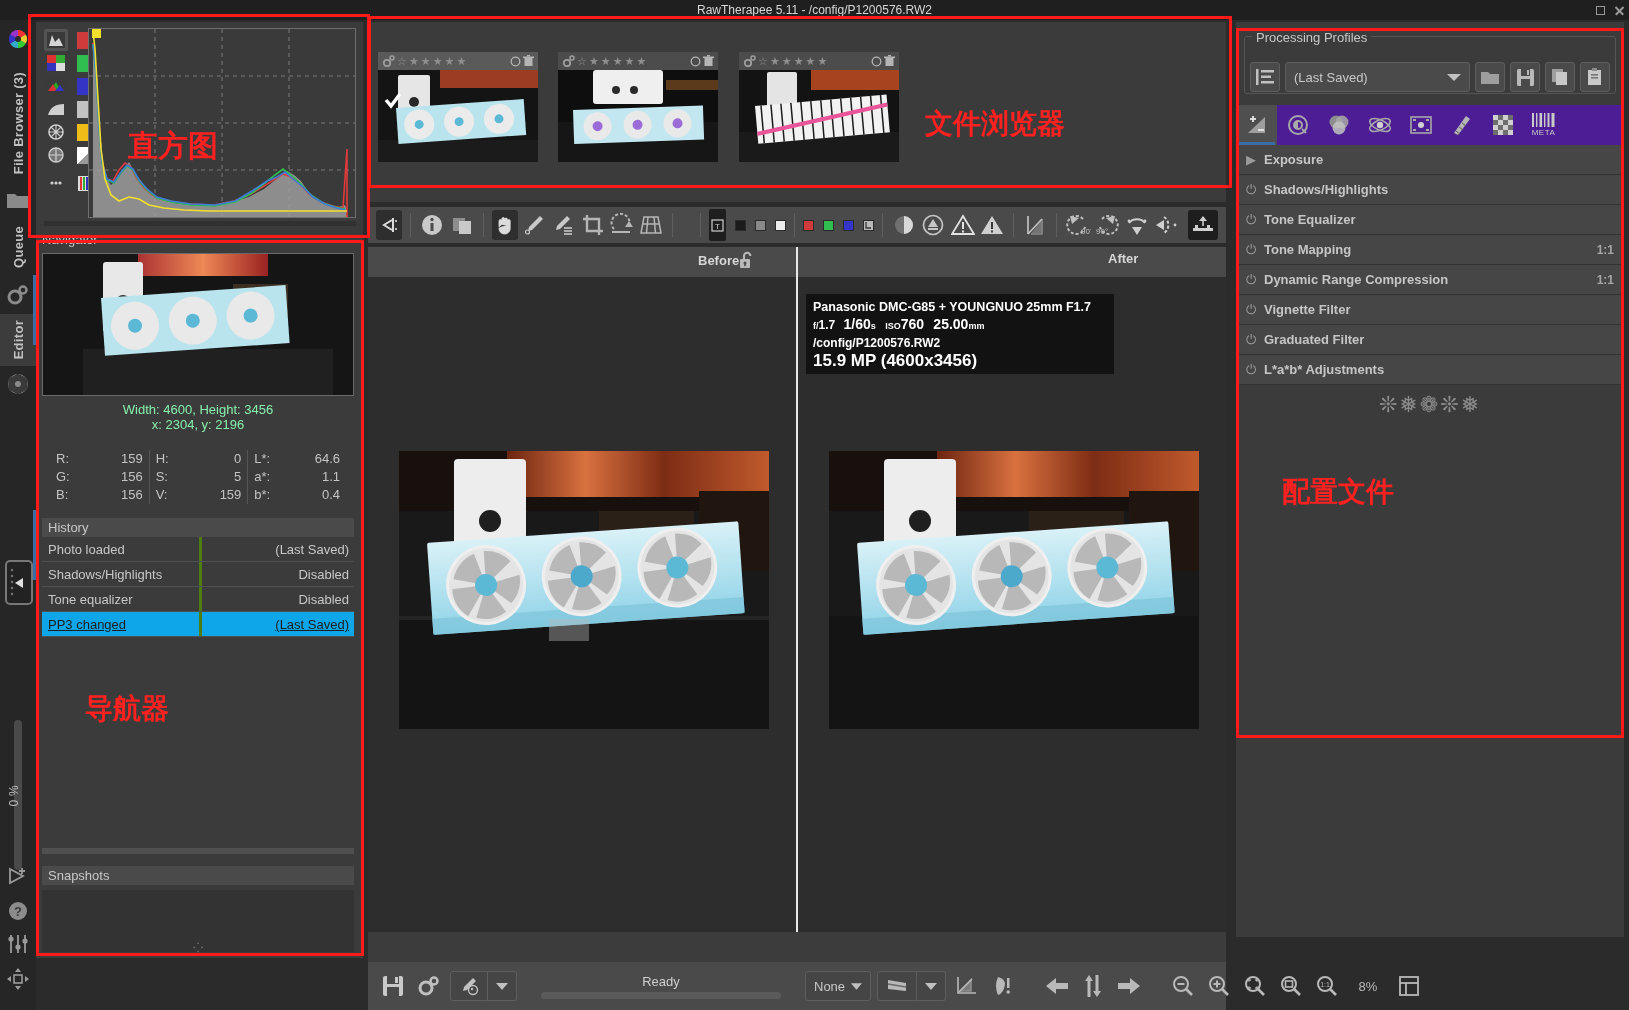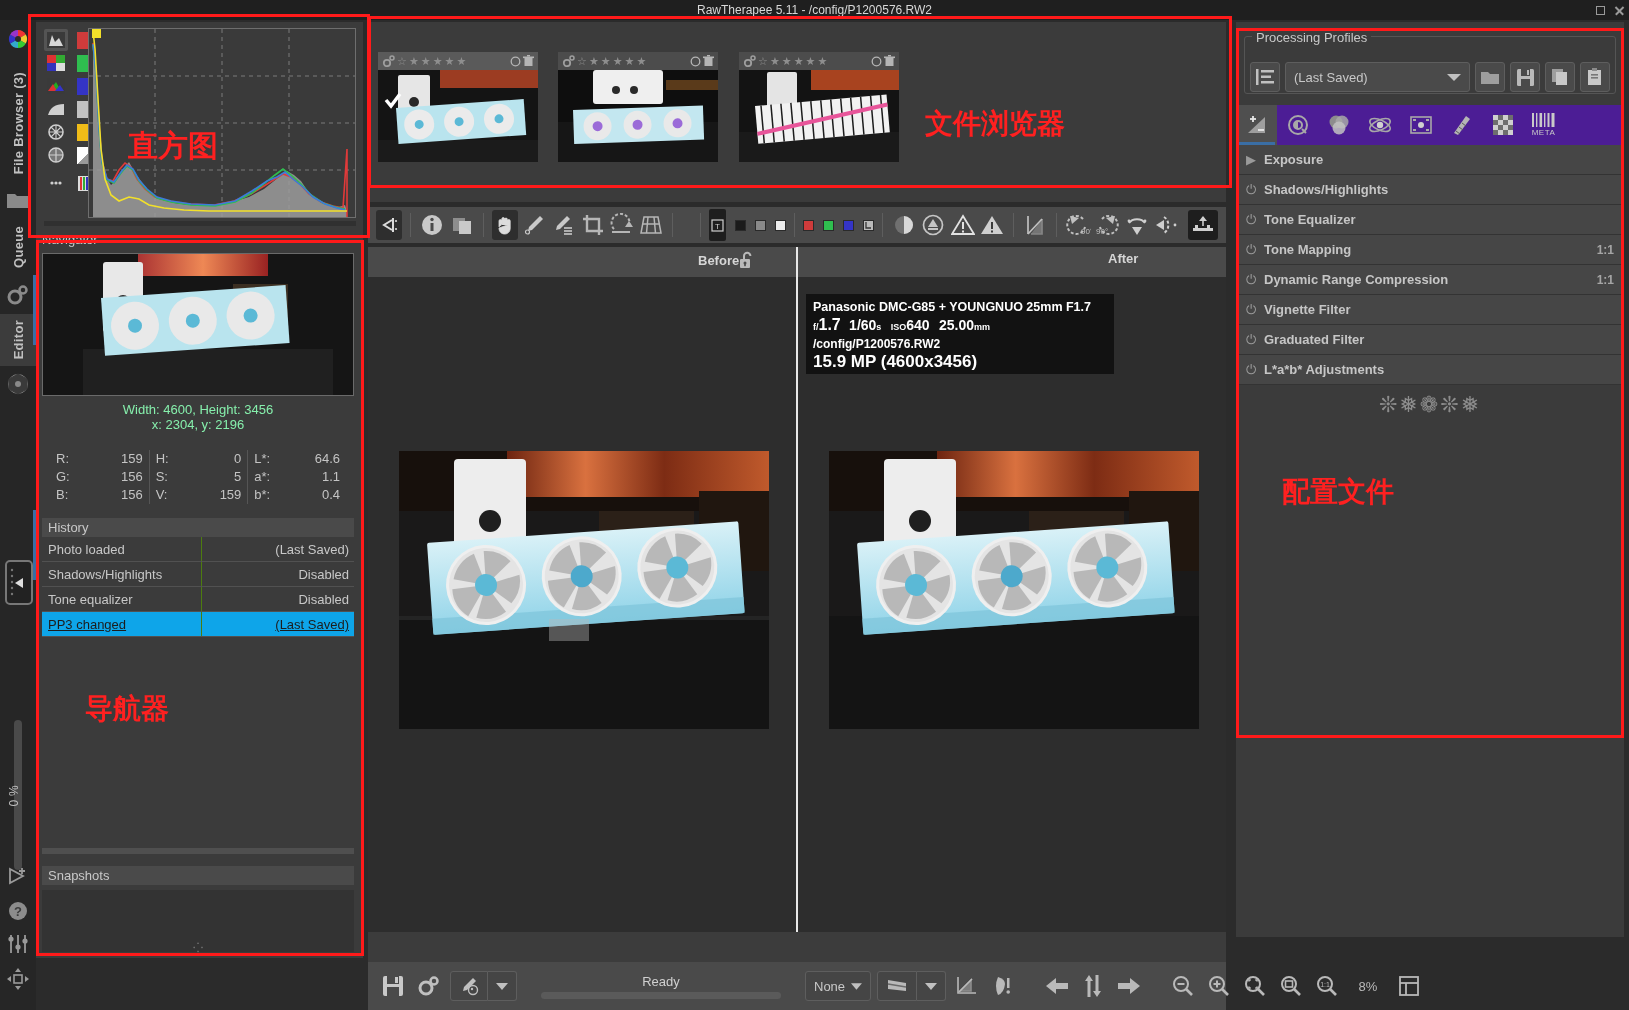--- a/index.html
+++ b/index.html
@@ -45,21 +45,21 @@
   .navmeta { text-align:center; font-size:13px; color:#86efac; }
   #rgbtable { display:grid; grid-template-columns:1fr 1fr 1fr; padding:0 8px; margin-top:6px; }
   .rgbcol { padding:0 6px; }
   .rgbcol + .rgbcol { border-left:1px solid #555; }
   .rgbrow { display:flex; justify-content:space-between; font-size:13px; line-height:18px; color:#c4c4c4; }
 
   
   #histsec { position:absolute; left:42px; top:518px; width:312px; }
   .hhead { background:#4a4a4a; padding:2px 6px; font-size:13px; }
   .hrow { display:flex; border-bottom:1px solid #515151; font-size:13px; height:25px; align-items:center; }
-  .hrow .hl { flex:0 0 160px; padding-left:6px; border-right:1px solid #4d7c0f; height:100%; display:flex; align-items:center; }
+  .hrow .hl { flex:0 0 160px; padding-left:6px; border-right:3px solid #4d7c0f; height:100%; display:flex; align-items:center; }
   .hrow .hv { flex:1; text-align:right; padding-right:5px; }
   .hrow.sel { background:#0ea5e9; color:#1d1d1d;text-decoration:underline; }
   #histlistbg { position:absolute; left:42px; top:643px; width:312px; height:200px; background:#3b3b3b; }
   #hsplit { position:absolute; left:42px; top:848px; width:312px; height:6px; background:#4f4f4f; }
   #snapsec { position:absolute; left:42px; top:866px; width:312px; }
   #snapbody { position:absolute; left:42px; top:890px; width:312px; height:62px; background:#333; }
   #snapgrip { position:absolute; left:42px; top:944px; width:312px; height:10px; text-align:center; color:#777; line-height:8px; }
 
   
   #filmstrip { position:absolute; left:368px; top:22px; width:858px; height:180px; background:#3b3b3b; }
@@ -924,23 +924,23 @@
           <circle cx="248" cy="42" r="11" fill="#5bb9d6"></circle>
         </g>
       </g>
     </svg>
   </div>
 </div>
 
 <div id="metaov">
   <div style="font-weight:bold;font-size:12.5px;">Panasonic DMC-G85 + YOUNGNUO 25mm F1.7</div>
   <div style="font-weight:bold;">
-    <span style="font-size:9px">f/</span><span style="font-size:16px">1.7</span>
+    <span style="font-size:9px">f/</span><span style="font-size:12px">1.7</span>
     <span style="font-size:14px;margin-left:5px">1/60</span><span style="font-size:9px">s</span>
-    <span style="font-size:9px;margin-left:6px">ISO</span><span style="font-size:14px">640</span>
+    <span style="font-size:9px;margin-left:6px">ISO</span><span style="font-size:14px">760</span>
     <span style="font-size:14px;margin-left:6px">25.00</span><span style="font-size:9px">mm</span>
   </div>
   <div style="font-weight:bold;font-size:12px;">/config/P1200576.RW2</div>
   <div style="font-weight:bold;font-size:17px;">15.9 MP (4600x3456)</div>
 </div>
 
 <div id="botbar"></div>
 <div id="botctl">
   <div class="bbtn">
     <svg width="24" height="24" viewBox="0 0 24 24">

